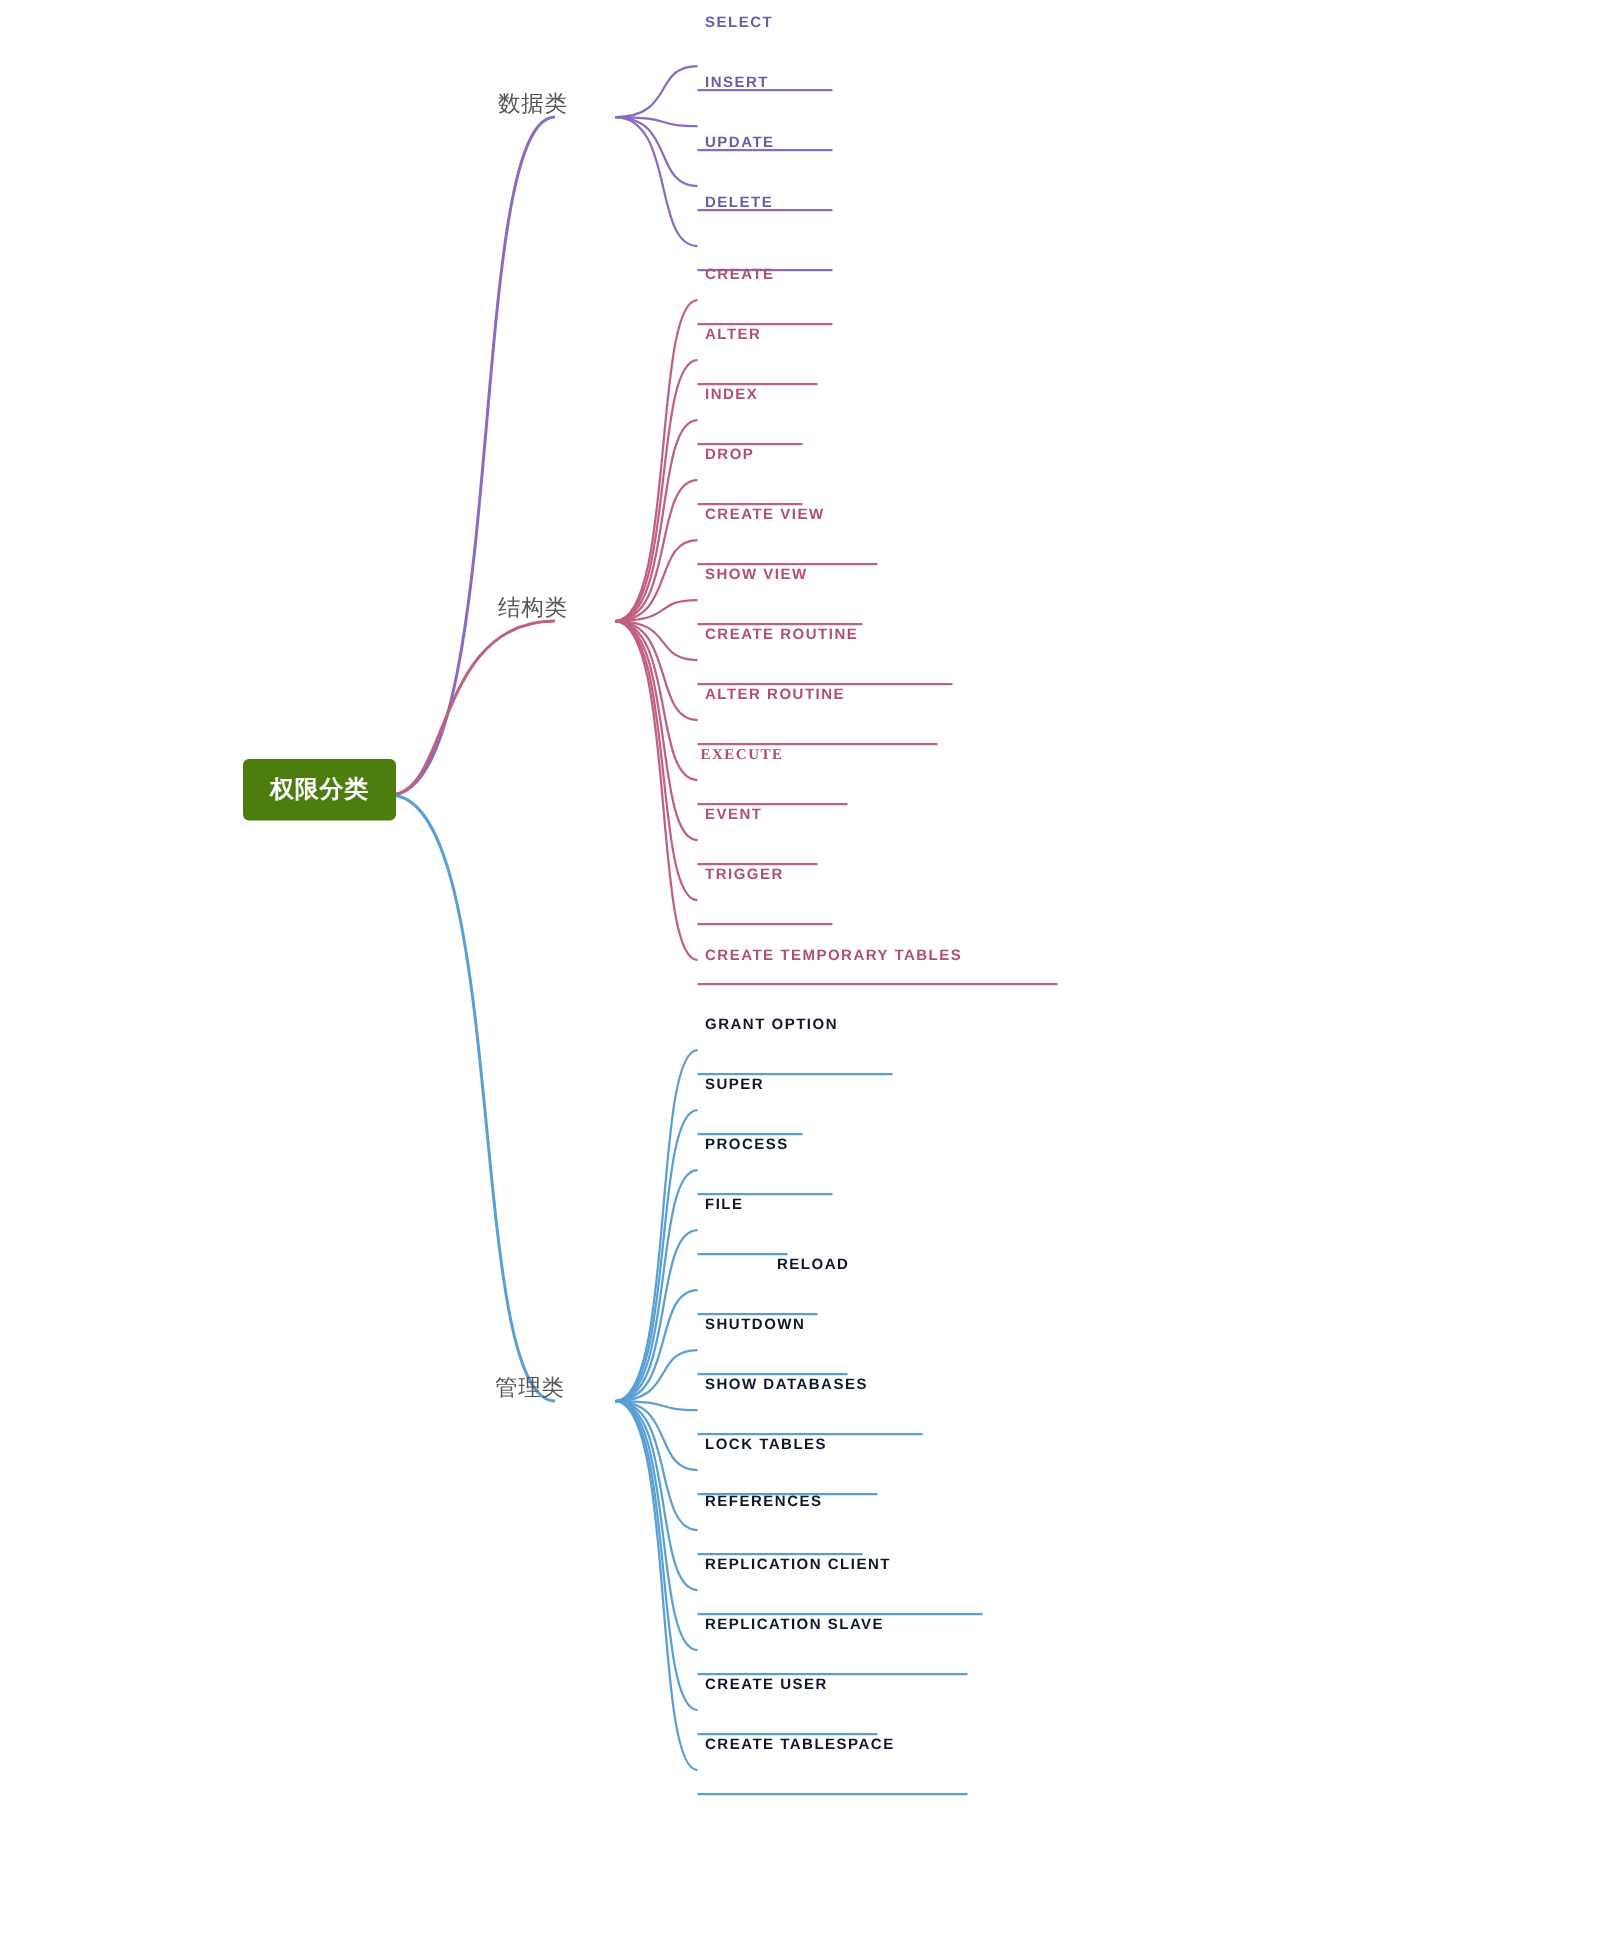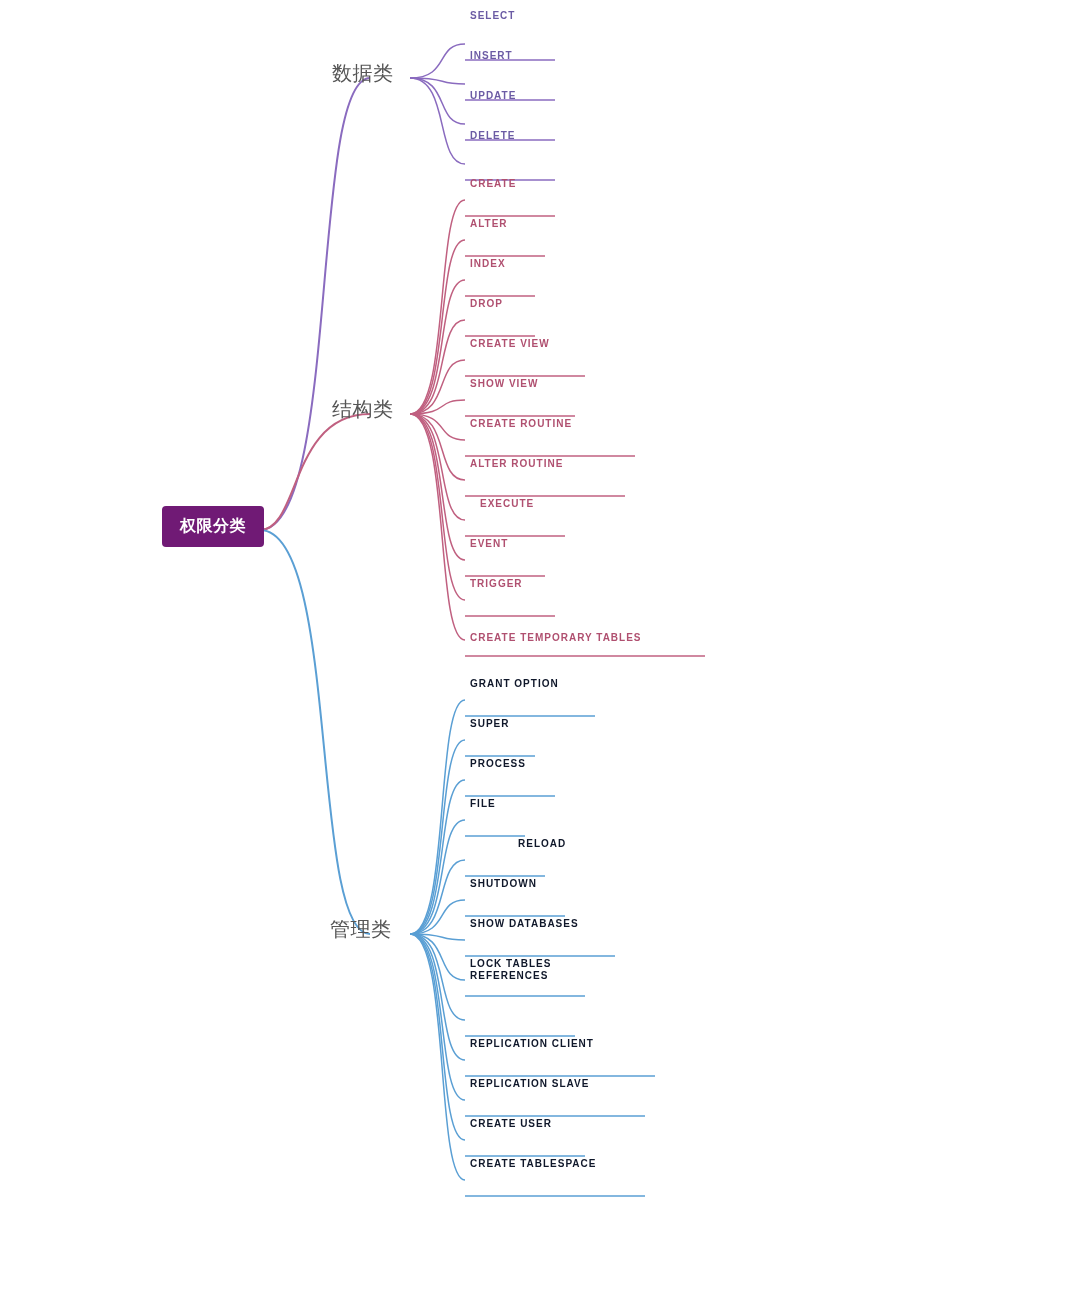--- a/index.html
+++ b/index.html
@@ -23,29 +23,29 @@
       pointer-events: none;
     }
     .node-label {
       position: absolute;
       font-size: 14px;
       font-weight: 500;
       white-space: nowrap;
       letter-spacing: 0.5px;
     }
     .node-label.root {
-      background: #701a75;
+      background: #4d7c0f;
       color: #fff;
       padding: 10px 18px;
       border-radius: 4px;
       font-size: 16px;
       font-weight: 600;
     }
     .node-label.category {
-      font-size: 20px;
+      font-size: 15px;
       color: #333;
     }
     .node-label.leaf {
       font-size: 10px;
       font-weight: 600;
       letter-spacing: 1px;
       text-transform: uppercase;
     }
     .node-label.leaf.data-color { color: #6b5ba4; }
     .node-label.leaf.struct-color { color: #b05070; }
@@ -136,33 +136,33 @@
   <div class="node-label category struct-cat" style="left: 332px; top: 396px;">结构类</div>
 
   <div class="node-label leaf struct-color" style="left: 470px; top: 178px;">CREATE</div>
   <div class="node-label leaf struct-color" style="left: 470px; top: 218px;">ALTER</div>
   <div class="node-label leaf struct-color" style="left: 470px; top: 258px;">INDEX</div>
   <div class="node-label leaf struct-color" style="left: 470px; top: 298px;">DROP</div>
   <div class="node-label leaf struct-color" style="left: 470px; top: 338px;">CREATE VIEW</div>
   <div class="node-label leaf struct-color" style="left: 470px; top: 378px;">SHOW VIEW</div>
   <div class="node-label leaf struct-color" style="left: 470px; top: 418px;">CREATE ROUTINE</div>
   <div class="node-label leaf struct-color" style="left: 470px; top: 458px;">ALTER ROUTINE</div>
-  <div class="node-label leaf struct-color" style="left: 480px; top: 498px;">EXECUTE</div>
+  <div class="node-label leaf struct-color" style="left: 467px; top: 498px; font-family: Liberation Serif, serif;">EXECUTE</div>
   <div class="node-label leaf struct-color" style="left: 470px; top: 538px;">EVENT</div>
   <div class="node-label leaf struct-color" style="left: 470px; top: 578px;">TRIGGER</div>
   <div class="node-label leaf struct-color" style="left: 470px; top: 618px; margin-top: 14px;">CREATE TEMPORARY TABLES</div>
 
   <div class="node-label category admin-cat" style="left: 330px; top: 916px;">管理类</div>
 
   <div class="node-label leaf admin-color" style="left: 470px; top: 678px;">GRANT OPTION</div>
   <div class="node-label leaf admin-color" style="left: 470px; top: 718px;">SUPER</div>
   <div class="node-label leaf admin-color" style="left: 470px; top: 758px;">PROCESS</div>
   <div class="node-label leaf admin-color" style="left: 470px; top: 798px;">FILE</div>
   <div class="node-label leaf admin-color" style="left: 470px; top: 838px; margin-left: 48px;">RELOAD</div>
   <div class="node-label leaf admin-color" style="left: 470px; top: 878px;">SHUTDOWN</div>
   <div class="node-label leaf admin-color" style="left: 470px; top: 918px;">SHOW DATABASES</div>
   <div class="node-label leaf admin-color" style="left: 470px; top: 958px;">LOCK TABLES</div>
-  <div class="node-label leaf admin-color" style="left: 470px; top: 970px;">REFERENCES</div>
+  <div class="node-label leaf admin-color" style="left: 470px; top: 996px;">REFERENCES</div>
   <div class="node-label leaf admin-color" style="left: 470px; top: 1038px;">REPLICATION CLIENT</div>
   <div class="node-label leaf admin-color" style="left: 470px; top: 1078px;">REPLICATION SLAVE</div>
   <div class="node-label leaf admin-color" style="left: 470px; top: 1118px;">CREATE USER</div>
   <div class="node-label leaf admin-color" style="left: 470px; top: 1158px;">CREATE TABLESPACE</div>
 </div>
 
 </body></html>

